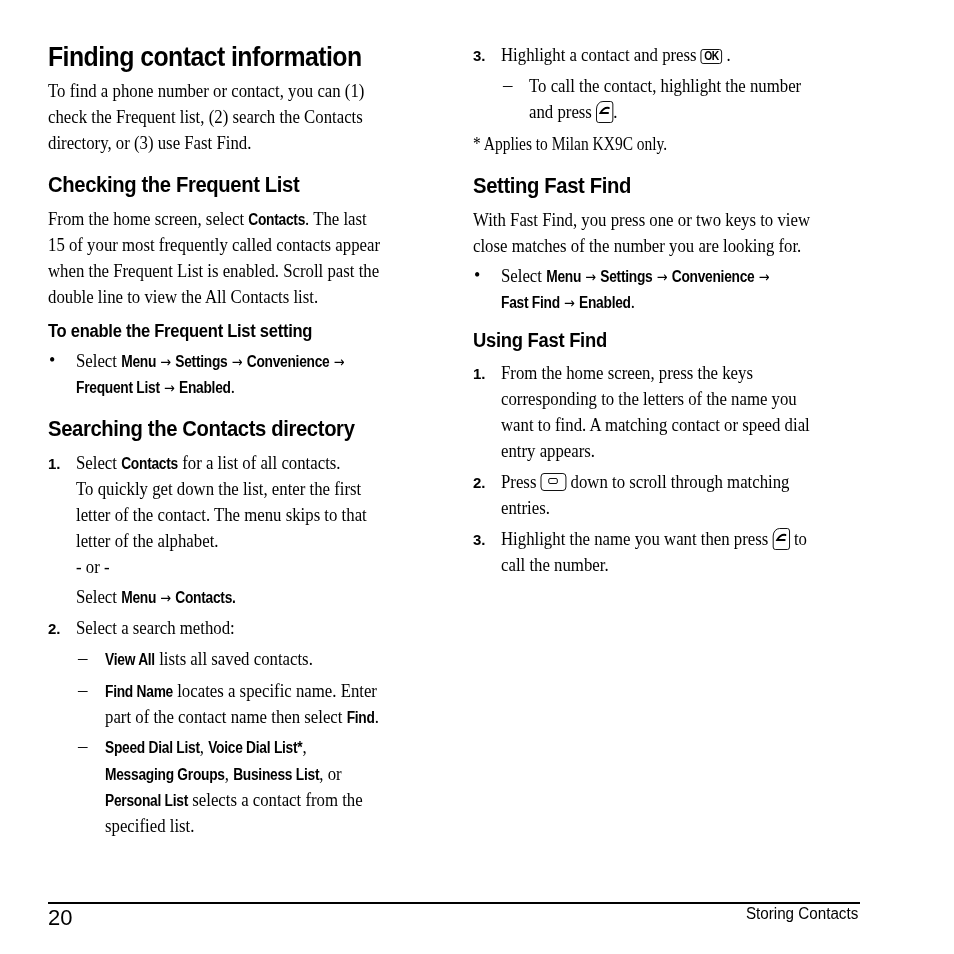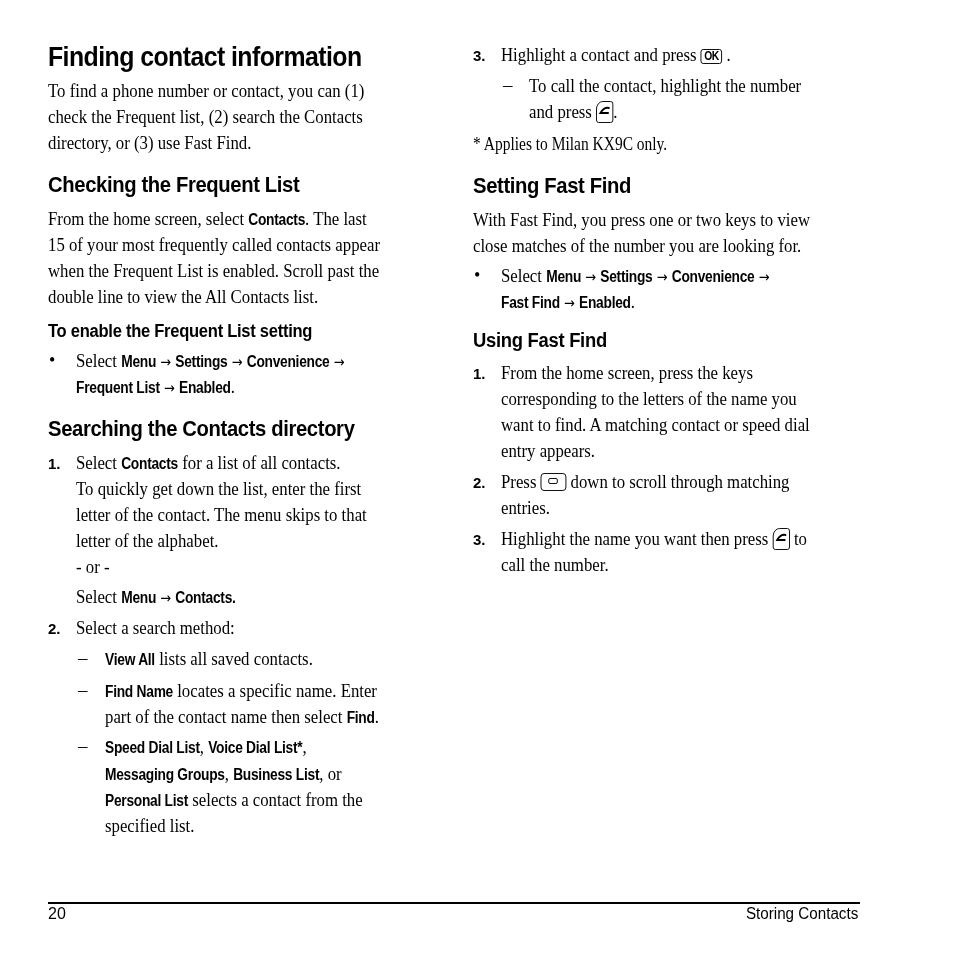--- a/index.html
+++ b/index.html
@@ -16,21 +16,21 @@
   .dash { font-family:"Liberation Serif","DejaVu Serif",serif; font-size:19px; }
   .arrow { font-family:"DejaVu Sans", sans-serif; font-size:15px; font-weight:normal; }
 
   .key-ok { display:inline-block; border:1.8px solid #000; border-radius:3px; font-family:"Liberation Sans","DejaVu Sans",sans-serif; font-weight:bold; font-size:12px; line-height:13px; padding:0 3px; vertical-align:1px; letter-spacing:-0.5px; }
   .key-send { display:inline-block; width:20px; height:22px; border:1.8px solid #000; border-radius:8px 3px 3px 3px; vertical-align:-5px; position:relative; box-sizing:border-box; }
   .key-send svg { position:absolute; left:2px; top:4px; }
   .key-nav { display:inline-block; width:30px; height:18px; border:1.6px solid #000; border-radius:4px; vertical-align:-3px; position:relative; box-sizing:border-box; }
   .key-nav span { position:absolute; left:8px; top:4px; width:11px; height:6px; border:1.5px solid #000; border-radius:2px; box-sizing:border-box; }
 
   .footer-rule { position:absolute; left:48px; top:902px; width:812px; height:2px; background:#000; }
-  .footer-left { position:absolute; left:48px; top:905px; font-family:"Liberation Sans","DejaVu Sans",sans-serif; font-size:16px; }
+  .footer-left { position:absolute; left:48px; top:905px; font-family:"Liberation Sans","DejaVu Sans",sans-serif; font-size:22px; }
   .footer-right { position:absolute; right:96px; top:905px; font-family:"Liberation Sans","DejaVu Sans",sans-serif; font-size:16px; transform:scaleX(0.95); transform-origin:right top; }
 </style>
 </head>
 <body>
 
 <div class="abs h1" style="left:48px; top:42px;">Finding contact information</div>
 
 <div class="abs p" style="left:48px; top:78px;">To find a phone number or contact, you can (1)</div>
 <div class="abs p" style="left:48px; top:104px;">check the Frequent list, (2) search the Contacts</div>
 <div class="abs p" style="left:48px; top:130px;">directory, or (3) use Fast Find.</div>

